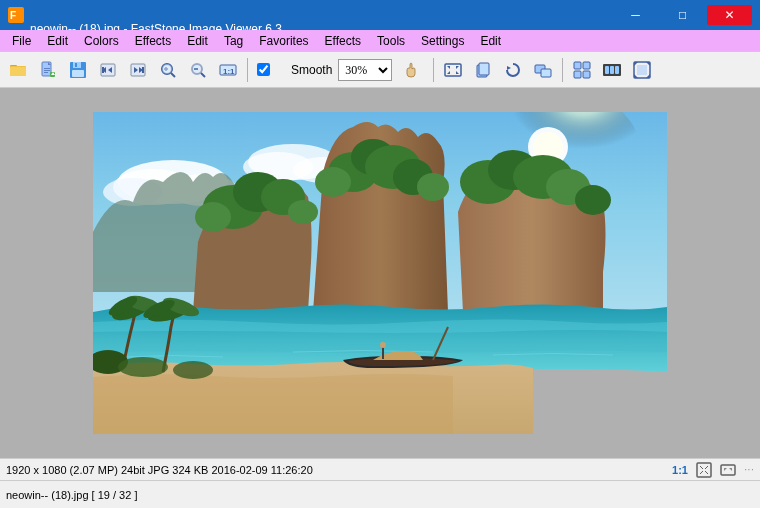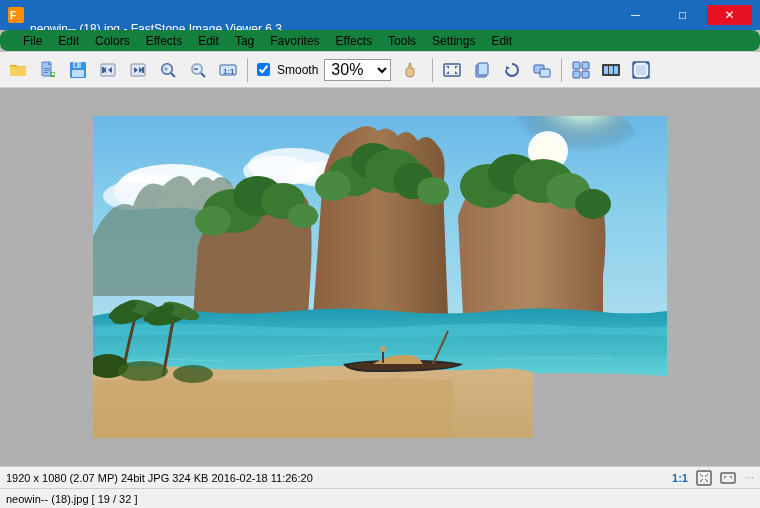--- a/index.html
+++ b/index.html
@@ -50,28 +50,27 @@
       justify-content: center;
       cursor: pointer;
       color: white;
       font-size: 12px;
       border-radius: 2px;
     }
     .title-btn.close { background: #e81123; width: 45px; }
 
     
     #menu-bar {
-      background: #15803d;
+      background: #f0abfc;
       height: 22px;
       display: flex;
       align-items: center;
-      padding: 0 15px;
+      padding: 0 4px;
       border-bottom: 1px solid #ccc;
       flex-shrink: 0;
-      border-radius: 8px;
     }
     .menu-item {
       padding: 2px 8px;
       cursor: pointer;
       font-size: 12px;
       color: #000;
       border-radius: 2px;
     }
 
     
@@ -101,34 +100,35 @@
       border: 1px solid transparent;
       border-radius: 2px;
       background: transparent;
       font-size: 14px;
     }
 
     
     #smooth-area {
       display: flex;
       align-items: center;
-      gap: 7px;
+      gap: 21px;
       margin: 0 4px;
     }
     #smooth-area input { cursor: pointer; }
     #smooth-label { font-size: 12px; color: #000; }
 
     
     #zoom-select {
       height: 22px;
-      font-size: 16px;
+      font-size: 12px;
       border: 1px solid #999;
       background: white;
       padding: 0 2px;
       cursor: pointer;
+      font-family: Liberation Serif, serif;
     }
 
     
     #pan-btn {
       width: 34px;
       height: 28px;
       display: flex;
       align-items: center;
       justify-content: center;
       cursor: pointer;
@@ -178,21 +178,21 @@
       display: flex;
       align-items: center;
       gap: 8px;
       font-size: 11px;
     }
     #ratio-text { color: #1a6bbf; font-weight: bold; }
 
     
     #filename-bar {
       background: #f0f0f0;
-      height: 20px;
+      height: 28px;
       display: flex;
       align-items: center;
       padding: 0 6px;
       border-top: 1px solid #ccc;
       flex-shrink: 0;
     }
     #filename-text { font-size: 11px; color: #000; }
 
     
     .icon-svg { width: 20px; height: 20px; }
@@ -502,21 +502,21 @@
 
       <line x1="340" y1="248" x2="355" y2="215" stroke="#6a5030" stroke-width="2"></line>
 
       <line x1="290" y1="247" x2="290" y2="235" stroke="#404040" stroke-width="2"></line>
       <circle cx="290" cy="233" r="3" fill="#c8a070"></circle>
     </svg>
   </div>
 </div>
 
 <div id="status-bar">
-  <span id="status-left">1920 x 1080 (2.07 MP)  24bit  JPG  324 KB  2016-02-18 11:26:20</span>
+  <span id="status-left">1920 x 1080 (2.07 MP)  24bit  JPG  324 KB  2016-02-09 11:26:20</span>
   <div id="status-right">
     <span id="ratio-text">1:1</span>
 
     <svg width="16" height="16" viewBox="0 0 16 16">
       <rect x="1" y="1" width="14" height="14" fill="none" stroke="#606060" stroke-width="1.5" rx="1"></rect>
       <line x1="4" y1="4" x2="7" y2="7" stroke="#606060" stroke-width="1"></line>
       <line x1="12" y1="4" x2="9" y2="7" stroke="#606060" stroke-width="1"></line>
       <line x1="4" y1="12" x2="7" y2="9" stroke="#606060" stroke-width="1"></line>
       <line x1="12" y1="12" x2="9" y2="9" stroke="#606060" stroke-width="1"></line>
     </svg>

